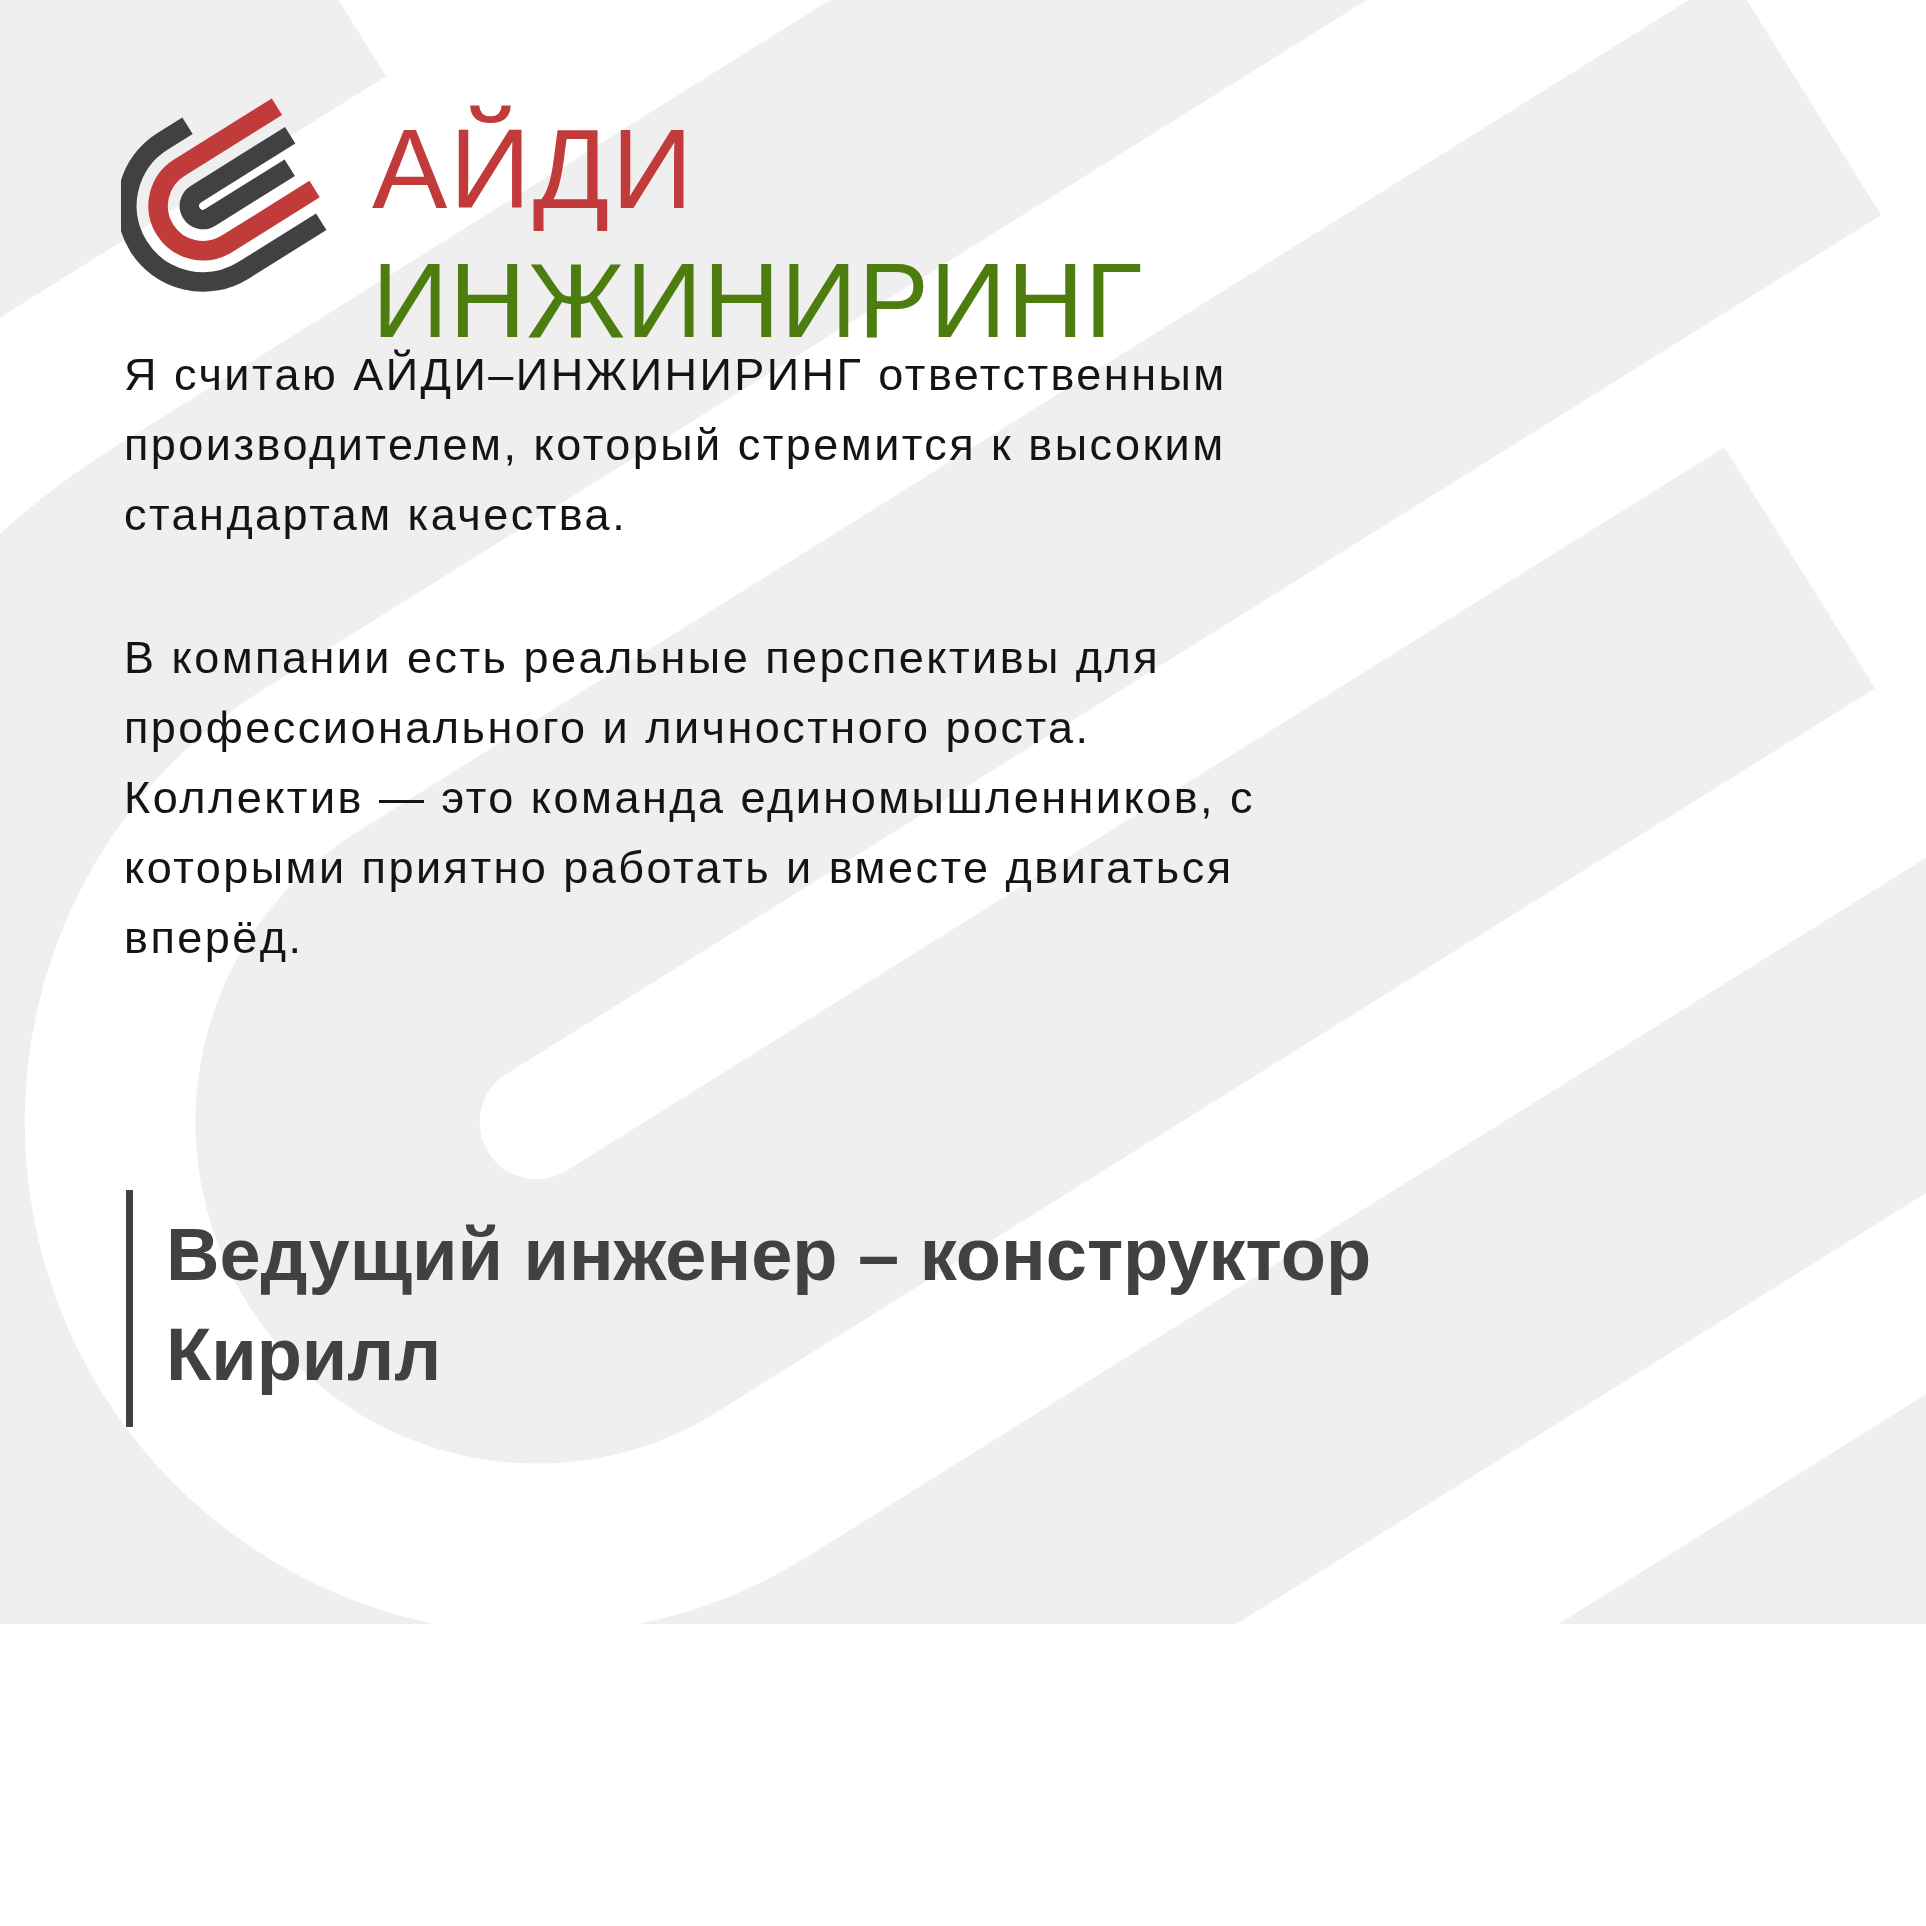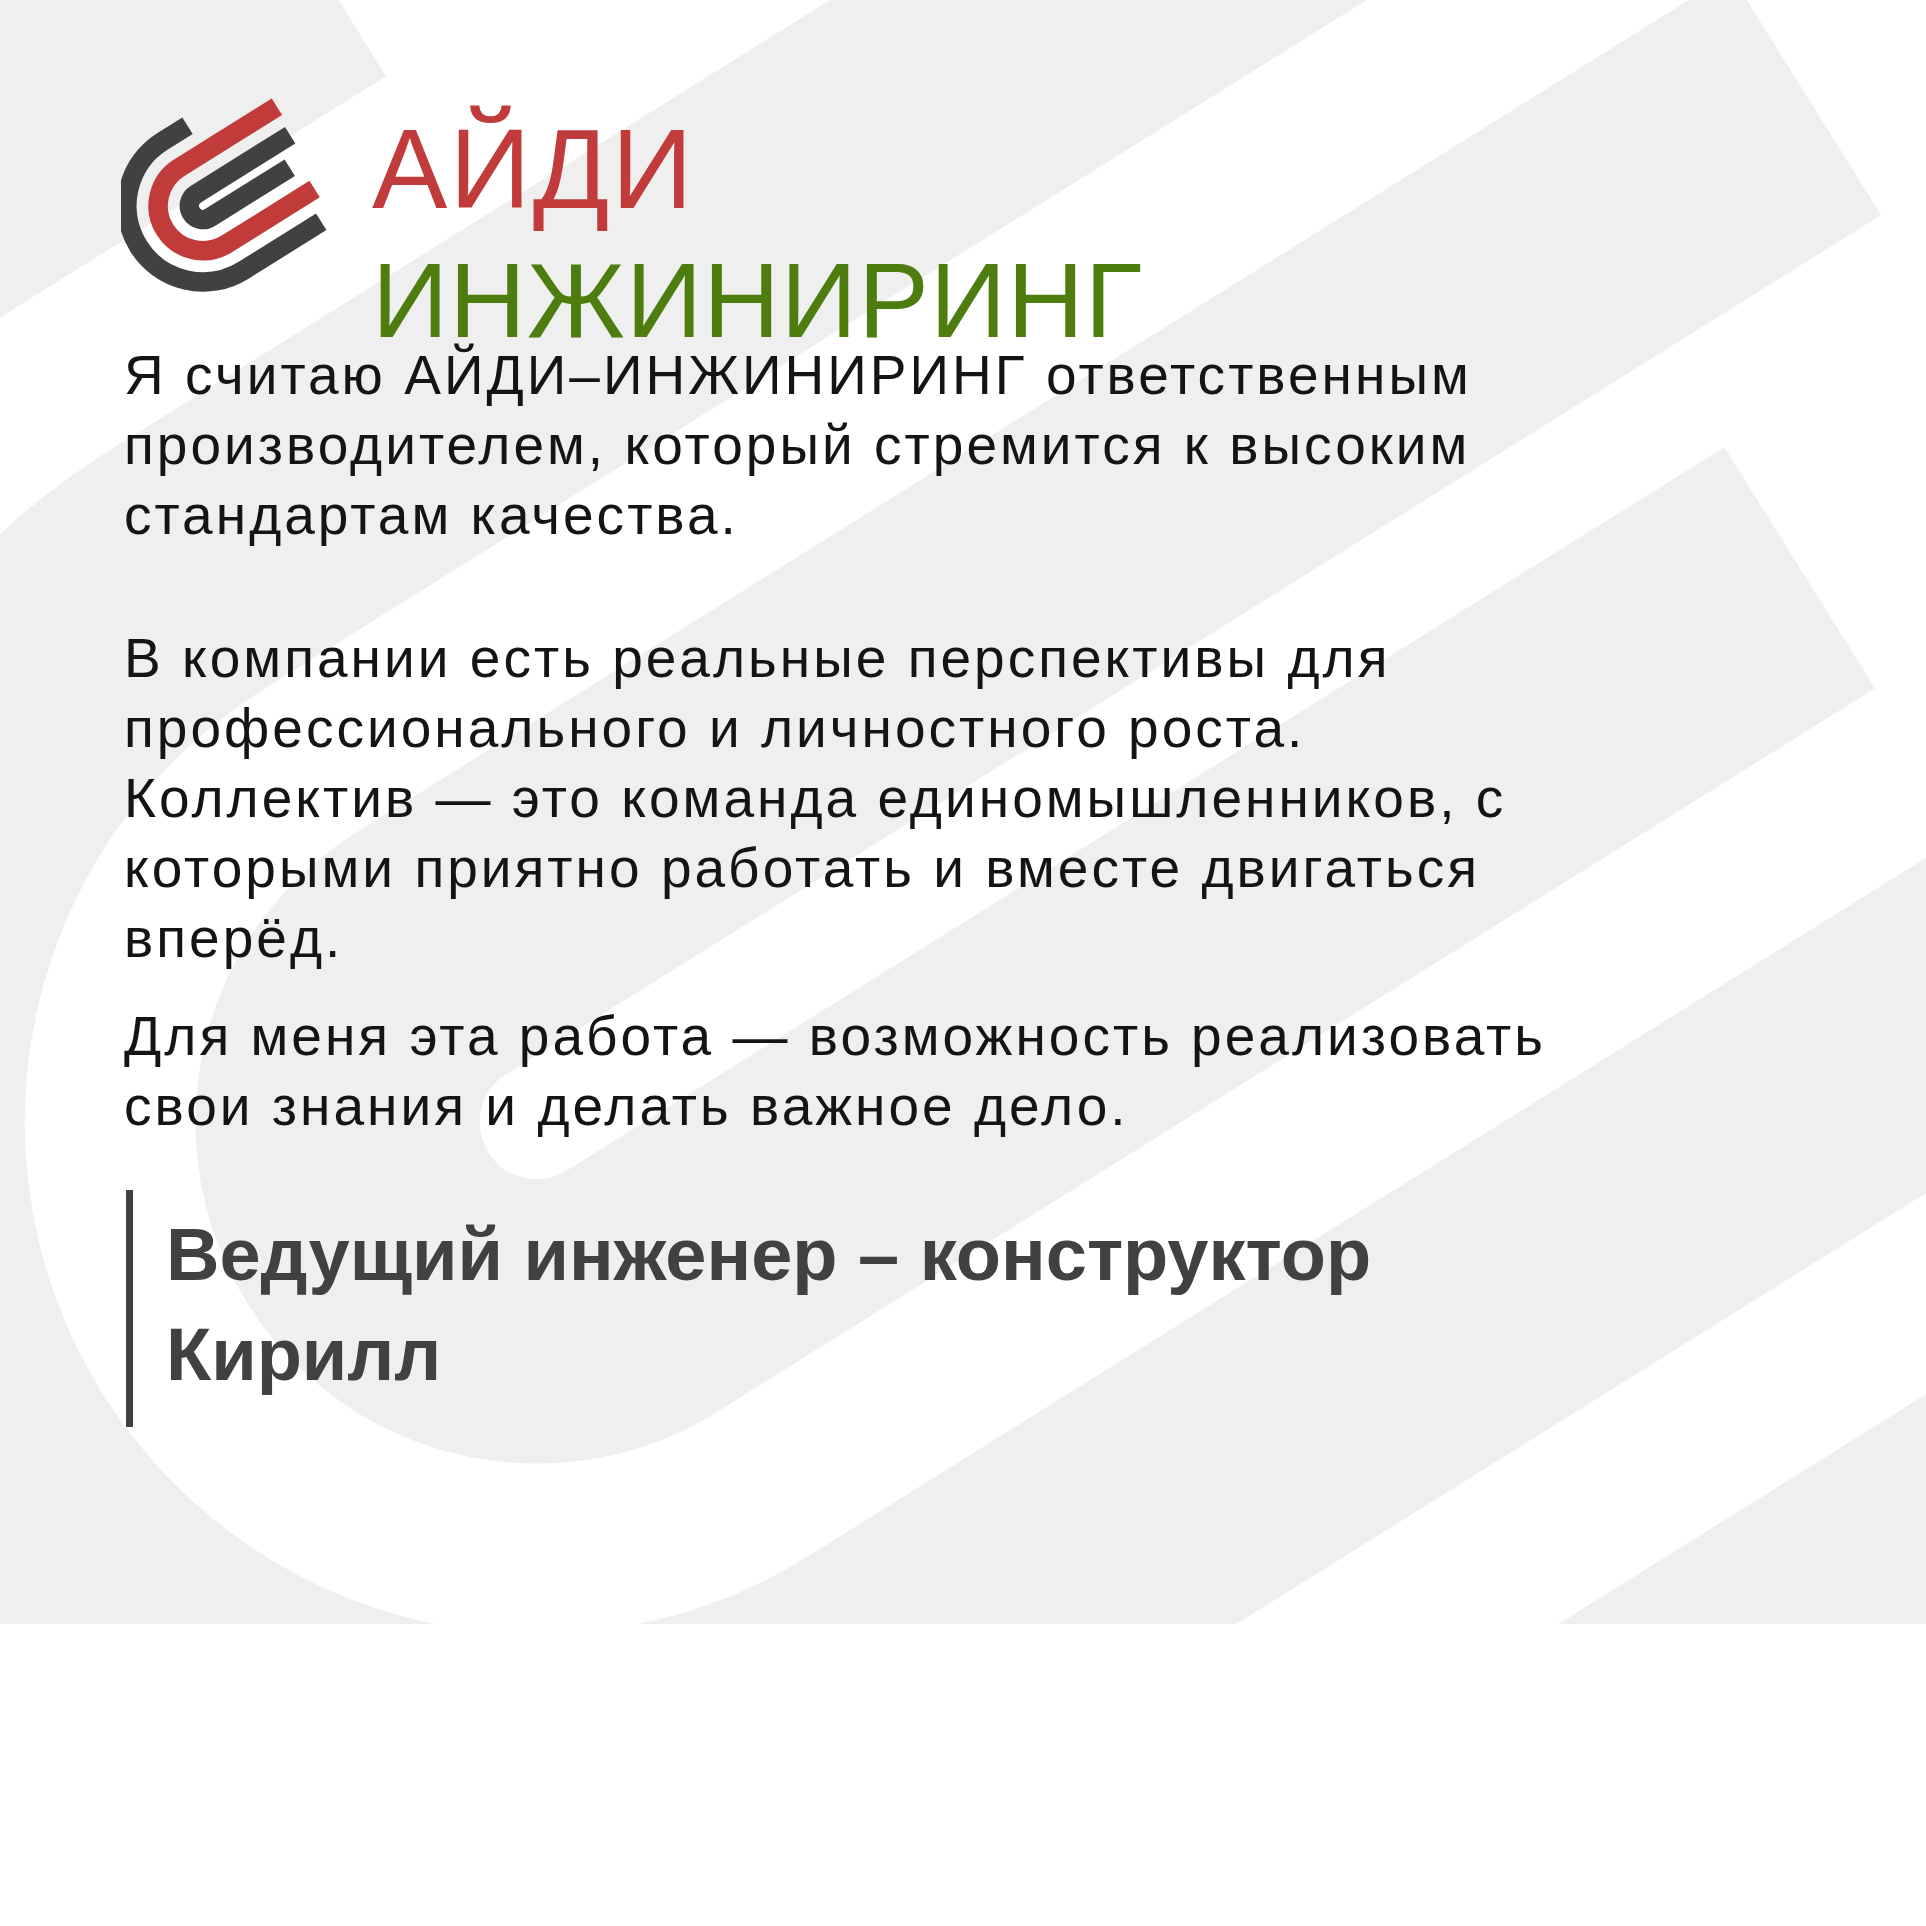--- a/index.html
+++ b/index.html
@@ -51,21 +51,21 @@
     font-size: 106px;
     letter-spacing: 1.1px;
     color: #4d7c0f;
     font-weight: 400;
   }
 
   
   .para {
     left: 124px;
     width: 1720px;
-    font-size: 55px;
+    font-size: 45px;
     line-height: 70px;
     letter-spacing: 0.055em;
     color: #141414;
     white-space: pre-line;
   }
   #para-1 { top: 340px; }
   #para-2 { top: 623px; }
   #para-3 { top: 1001px; }
 
   
@@ -108,22 +108,20 @@
   </div>
 
   <div id="para-1" class="layer para">Я считаю АЙДИ–ИНЖИНИРИНГ ответственным
 производителем, который стремится к высоким
 стандартам качества.</div>
   <div id="para-2" class="layer para">В компании есть реальные перспективы для
 профессионального и личностного роста.
 Коллектив — это команда единомышленников, с
 которыми приятно работать и вместе двигаться
 вперёд.</div>
-  <div id="para-3" class="layer para">Для меня эта работа — возможность реализовать
-свои знания и делать важное дело.</div>
 
   <div id="signature" class="layer">
     <div>Ведущий инженер – конструктор</div>
     <div>Кирилл</div>
   </div>
 
 </div>
 
 
 </body></html>

